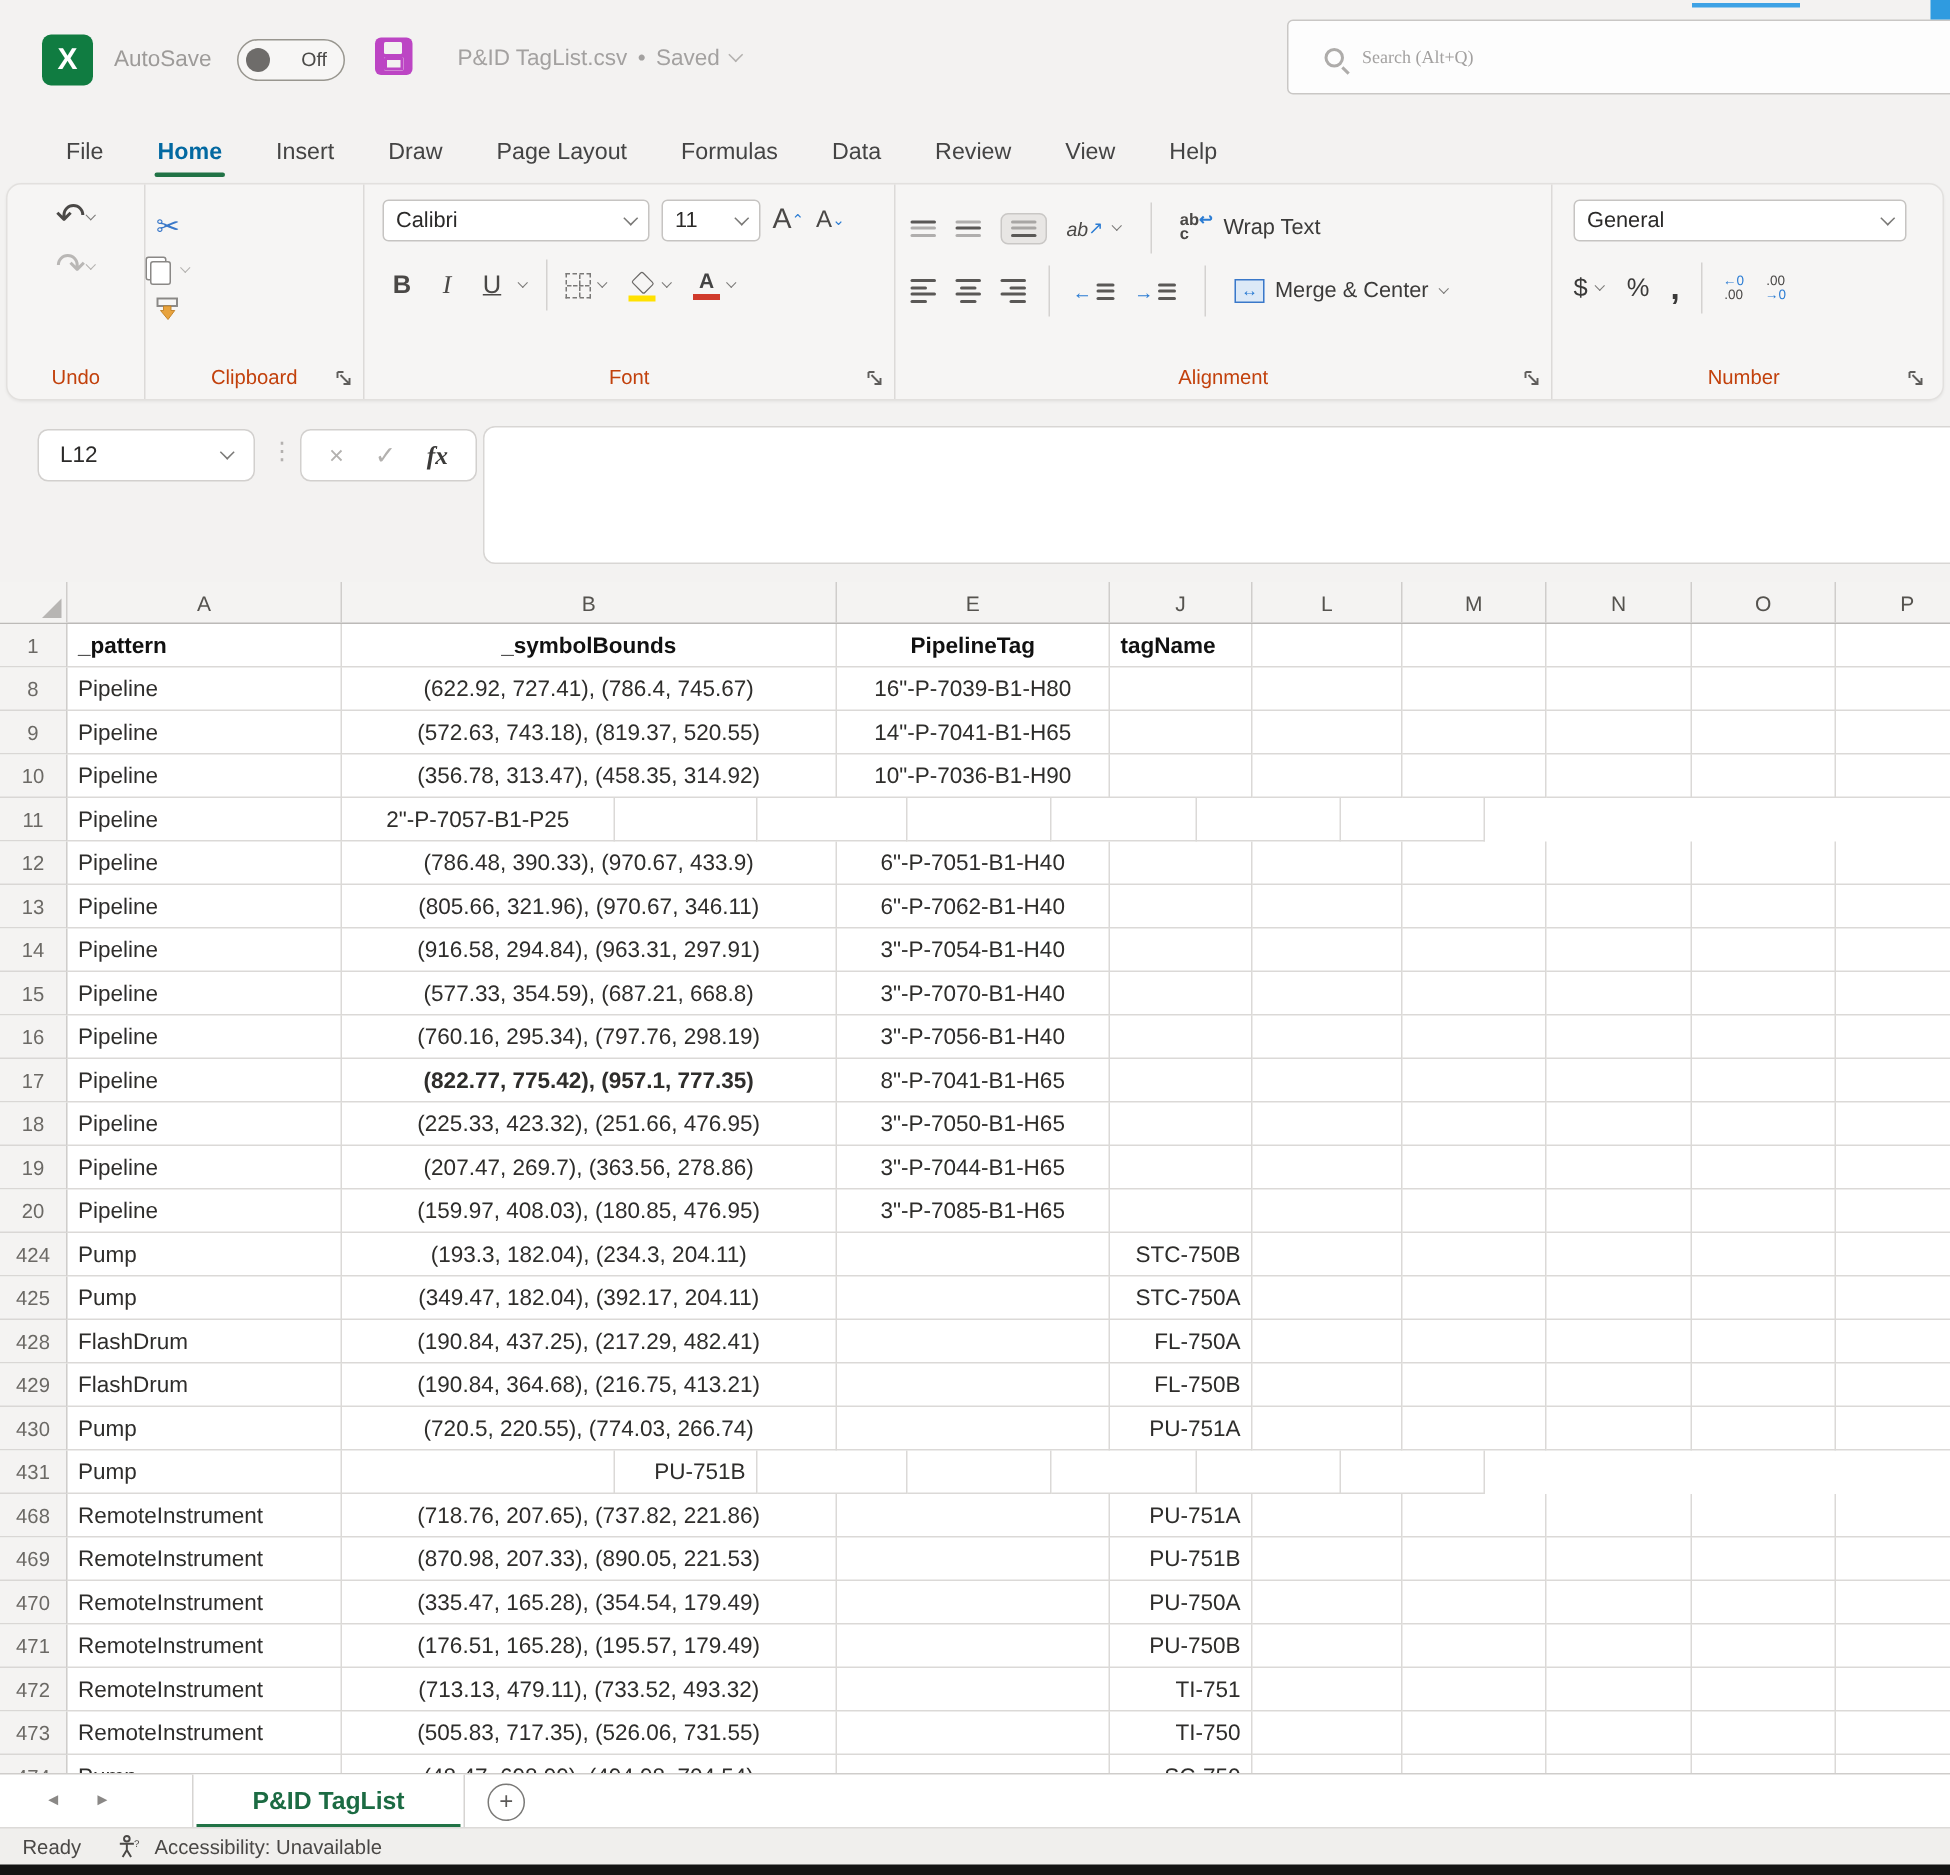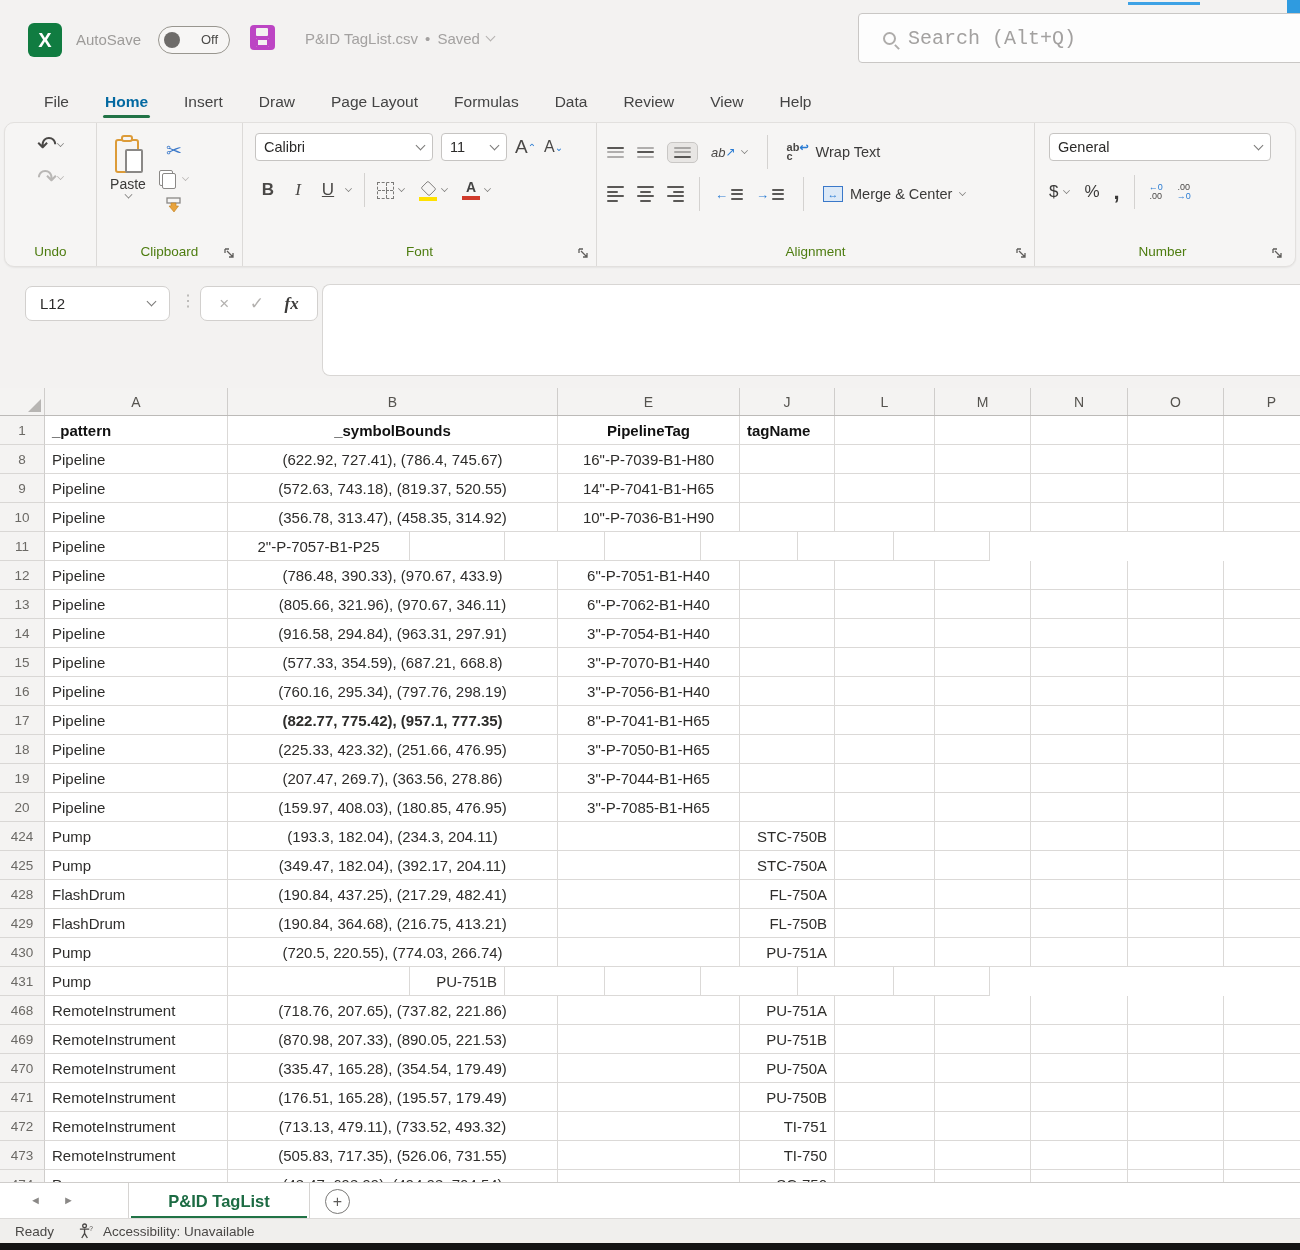--- a/index.html
+++ b/index.html
@@ -15,36 +15,36 @@
   .toggle .tg-label { position:absolute; right:11px; top:5px; font-size:13px; color:#4b4a48; }
   .save-icon { position:absolute; left:250px; top:25px; width:25px; height:25px; background:#bc45c4; border-radius:4px; }
   .save-icon::before { content:""; position:absolute; left:6px; top:3px; width:12px; height:8px; background:#f3f2f1; border-radius:1px; }
   .save-icon::after { content:""; position:absolute; left:6px; bottom:3px; width:13px; height:9px; background:#f3f2f1; border-radius:1px; box-shadow:inset 0 0 0 2px #bc45c4; }
   .doc-title { position:absolute; left:305px; top:30px; font-size:15px; color:#a3a1a0; display:flex; gap:7px; align-items:center; }
   .chev { display:inline-block; width:7px; height:7px; border-right:1.6px solid #7a7977; border-bottom:1.6px solid #7a7977; transform:rotate(45deg); margin-top:-4px; }
   .chev.gray { border-color:#b3b1af; }
   .search-box { position:absolute; left:858px; top:13px; width:452px; height:50px; background:#fdfdfd; border:1px solid #c9c7c5; border-radius:4px; display:flex; align-items:center; padding-left:24px; gap:12px; }
   .search-glyph { width:13px; height:13px; border:2px solid #aeacaa; border-radius:50%; position:relative; flex:0 0 auto; }
   .search-glyph::after { content:""; position:absolute; width:2px; height:6px; background:#aeacaa; left:11px; top:10px; transform:rotate(-45deg); }
-  .search-input { border:none; outline:none; background:transparent; font-size:20px; color:#a21caf; width:300px; font-family:Liberation Mono, monospace; }
+  .search-input { border:none; outline:none; background:transparent; font-size:12px; color:#a21caf; width:300px; font-family:Liberation Serif, serif; }
   .search-input::placeholder { color:#a3a1a0; }
   .blue-line { position:absolute; left:1128px; top:2px; width:72px; height:3px; background:#3ea2e5; }
   .blue-corner { position:absolute; right:0; top:0; width:13px; height:13px; background:#2f9be0; }
 
   
   .tabstrip { position:absolute; top:80px; left:0; width:1300px; height:42px; display:flex; align-items:flex-end; padding-left:30px; gap:8px; }
   .rtab { font-size:15.5px; color:#444; padding:8px 14px 11px; cursor:default; position:relative; }
   .rtab.active { font-weight:bold; color:#0369a1; }
   .rtab.active::after { content:""; position:absolute; left:12px; right:12px; bottom:4px; height:3px; background:#217346; border-radius:2px; }
 
   
   .ribbon { position:absolute; top:122px; left:0; width:1300px; height:149px; }
   .ribbon-panel { position:absolute; inset:0 4px 4px 4px; border:1px solid #e2e0de; border-radius:10px; background:#f6f5f4; box-shadow:0 1px 2px rgba(0,0,0,.06); display:flex; }
   .rgroup { position:relative; height:100%; border-right:1px solid #dcdad8; padding-top:10px; }
-  .rg-label { position:absolute; bottom:7px; left:0; right:0; text-align:center; font-size:13.5px; color:#4d7c0f; }
+  .rg-label { position:absolute; bottom:7px; left:0; right:0; text-align:center; font-size:13.5px; color:#c2410c; }
   .launcher { position:absolute; bottom:7px; right:6px; width:13px; height:13px; }
   .btn { display:flex; align-items:center; justify-content:center; border-radius:4px; color:#4a4846; }
   .combo { background:#fff; border:1px solid #c6c4c2; border-radius:4px; height:28px; display:flex; align-items:center; padding:0 8px; font-size:14.5px; color:#2b2a29; justify-content:space-between; }
   .rowline { display:flex; align-items:center; gap:10px; }
   .lines { display:flex; flex-direction:column; gap:2.5px; }
   .lines i { display:block; height:2px; background:#5a5856; border-radius:1px; }
   .sel-box { background:#e8e6e4; border:1px solid #c9c7c5; border-radius:5px; padding:4px 6px; }
   .mini { font-size:9px; line-height:9px; color:#4a4846; text-align:center; }
   .blue { color:#2b7cd3; }
   .vsep { width:1px; background:#d4d2d0; height:34px; }
@@ -186,29 +186,20 @@
       </div>
       <div class="btn">
         <span class="ico-redo">↷</span>
         <span class="chev gray" style="transform:rotate(45deg) scale(.7)"></span>
       </div>
     </div>
     <span class="rg-label">Undo</span>
   </div>
 
   <div class="rgroup g-clip">
-    <div class="paste-big">
-      <span class="clipboard-ico">
-        <span class="board"></span>
-            <span class="clip"></span>
-            <span class="page"></span>
-      </span>
-      <span class="paste-label">Paste</span>
-      <span class="chev" style="transform:rotate(45deg) scale(.8)"></span>
-    </div>
     <div class="clip-small">
       <span class="btn">
             <span class="ico-cut">✂</span>
           </span>
       <span class="btn">
             <span class="copy-ico"></span>
             <span class="chev gray" style="margin-left:6px;transform:rotate(45deg) scale(.7)"></span>
           </span>
       <span class="btn">
         <svg width="18" height="16" viewBox="0 0 18 16">

